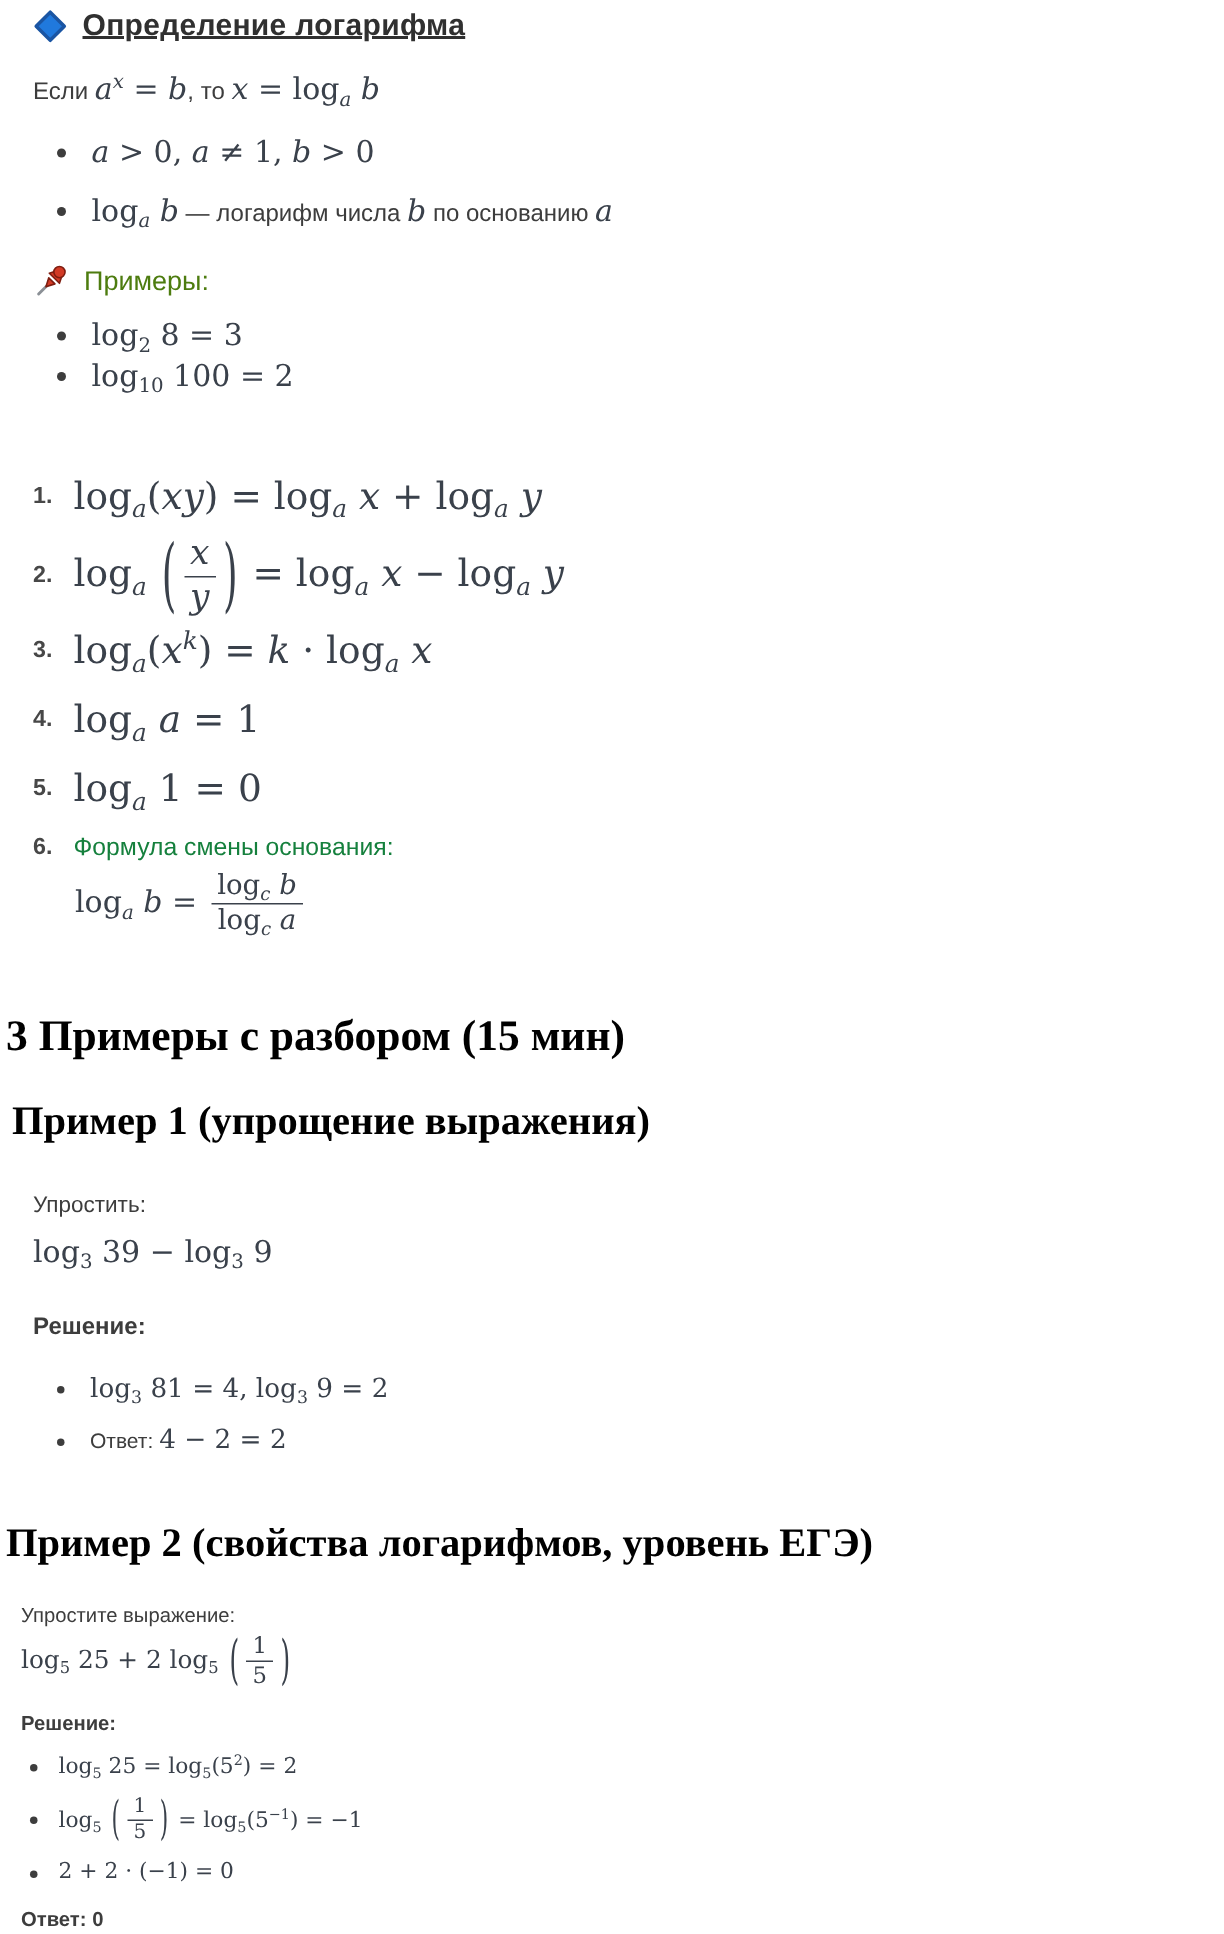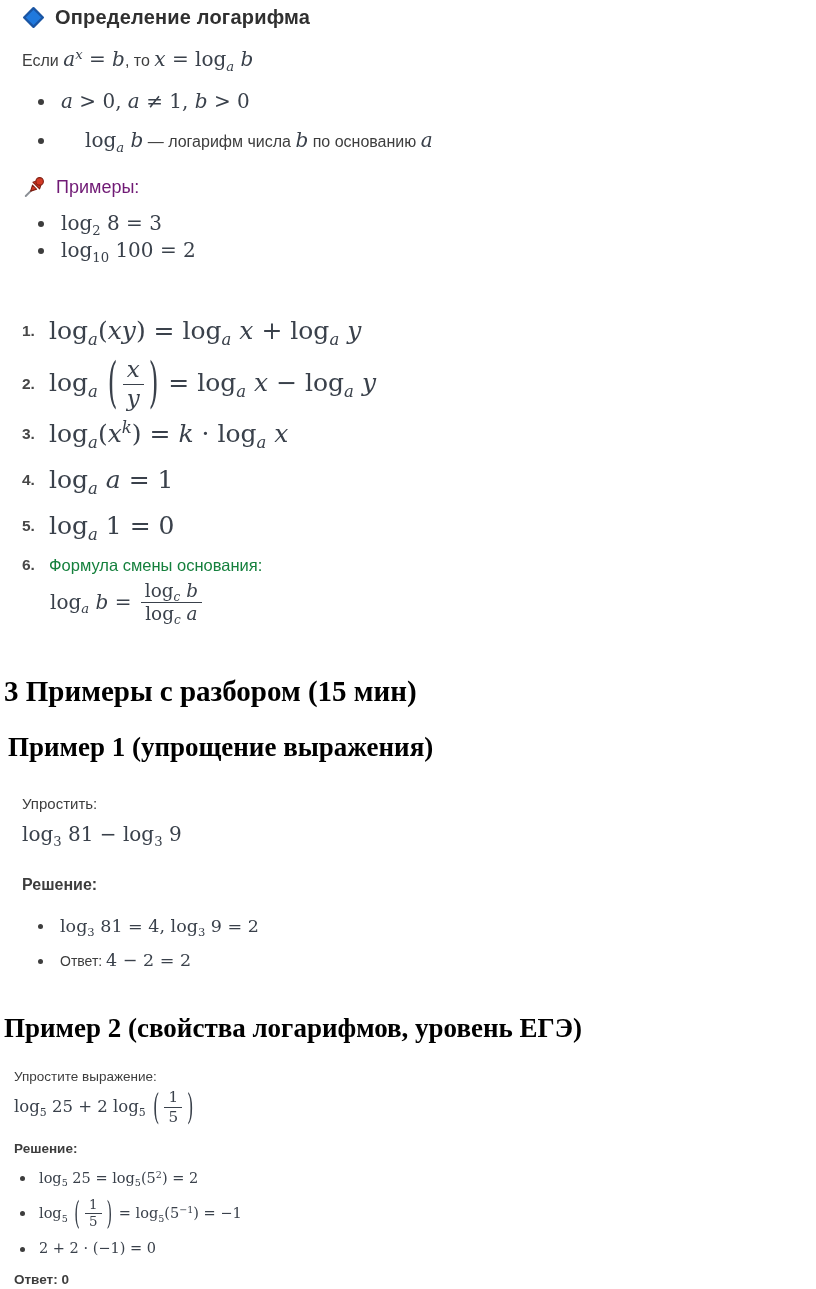--- a/index.html
+++ b/index.html
@@ -9,24 +9,24 @@
     --serif_heading_ink:#000000;
   }
   *{box-sizing:border-box;}
   html,body{margin:0;padding:0;background:#ffffff;}
   body{width:816px;min-height:1289px;font-family:"Liberation Sans",sans-serif;}
   .page{padding:6px 30px 40px 4px;}
   .indent{padding-left:18px;}
 
   
   .sec-head{display:flex;align-items:center;gap:10px;}
-  .sec-title{font-weight:700;font-size:20px;color:var(--heading_ink);letter-spacing:.2px;}
+  .sec-title{font-weight:700;font-size:20px;color:var(--heading_ink);letter-spacing:.2px;text-decoration:underline;}
   .icon-wrap{display:inline-flex;flex:0 0 auto;}
   .icon-wrap svg{display:block;}
-  .pin-title{font-size:18px;color:#701a75;}
+  .pin-title{font-size:18px;color:#4d7c0f;}
 
   
   .math{font-family:"DejaVu Serif","Liberation Serif",serif;color:var(--math_ink);line-height:1.35;}
   .math .mt{white-space:pre-wrap;}
   .math .v{font-style:italic;white-space:pre-wrap;}
   .math .w{font-family:"Liberation Sans",sans-serif;font-size:.8em;color:var(--text_ink);white-space:pre-wrap;}
   .math sub{font-size:66%;vertical-align:-.35em;line-height:0;}
   .math sup{font-size:66%;vertical-align:.55em;line-height:0;}
   .math .it{font-style:italic;}
   .frac{display:inline-block;vertical-align:middle;text-align:center;margin:0 3px;line-height:1.12;font-size:.92em;}
@@ -34,21 +34,21 @@
   .fr-den{display:block;padding:1px 4px 0;}
   .bp{display:inline-block;transform:scaleY(2.15);font-weight:300;vertical-align:-.06em;margin:0 2px;}
 
   
   .blist{list-style:none;margin:0;padding:0;}
   .blist li{display:flex;align-items:center;}
   .bdot{width:6px;height:6px;border-radius:50%;background:#3d3d3d;flex:0 0 auto;margin:0 17px 0 16px;}
 
   .intro{font-size:20px;margin-top:17px;}
   .blist-def{margin-top:15px;font-size:20px;}
-  .blist-def li + li{margin-top:12px;gap:24px;}
+  .blist-def li + li{margin-top:12px;}
   .pin-head{margin-top:21px;}
   .blist-note{margin-top:11px;font-size:20px;}
   .blist-note li + li{margin-top:0;}
 
   
   .sec2{margin-top:50px;}
   .plist{margin-top:15px;}
   .prow{display:flex;align-items:center;}
   .pnum{font-weight:700;font-size:15.5px;color:#474747;width:27px;flex:0 0 auto;}
   .prow .math{font-size:25px;}
@@ -164,21 +164,21 @@
       </div>
       <div class="math p6-formula"><span class="mt">log</span><sub class="it">a</sub><span class="mt"> </span><span class="v">b</span><span class="mt"> = </span><span class="frac"><span class="fr-num"><span class="mt">log</span><sub class="it">c</sub><span class="mt"> </span><span class="v">b</span></span><span class="fr-den"><span class="mt">log</span><sub class="it">c</sub><span class="mt"> </span><span class="v">a</span></span></span></div>
     </div>
   </section>
 
   <h1 class="h1">3 Примеры с разбором (15 мин)</h1>
 
   <h2 class="h2">Пример 1 (упрощение выражения)</h2>
   <section class="indent">
     <div class="label ex1-task-label">Упростить:</div>
-    <div class="math ex1-math"><span class="mt">log</span><sub>3</sub><span class="mt"> 81 − log</span><sub>3</sub><span class="mt"> 9</span></div>
+    <div class="math ex1-math"><span class="mt">log</span><sub>3</sub><span class="mt"> 39 − log</span><sub>3</sub><span class="mt"> 9</span></div>
     <div class="label bold ex1-sol">Решение:</div>
     <ul class="blist blist-ex1">
       <li>
         <span class="bdot"></span>
         <span class="math"><span class="mt">log</span><sub>3</sub><span class="mt"> 81 = 4, log</span><sub>3</sub><span class="mt"> 9 = 2</span></span>
       </li>
       <li>
         <span class="bdot"></span>
         <span class="math"><span class="w">Ответ: </span><span class="mt">4 − 2 = 2</span></span>
       </li>

